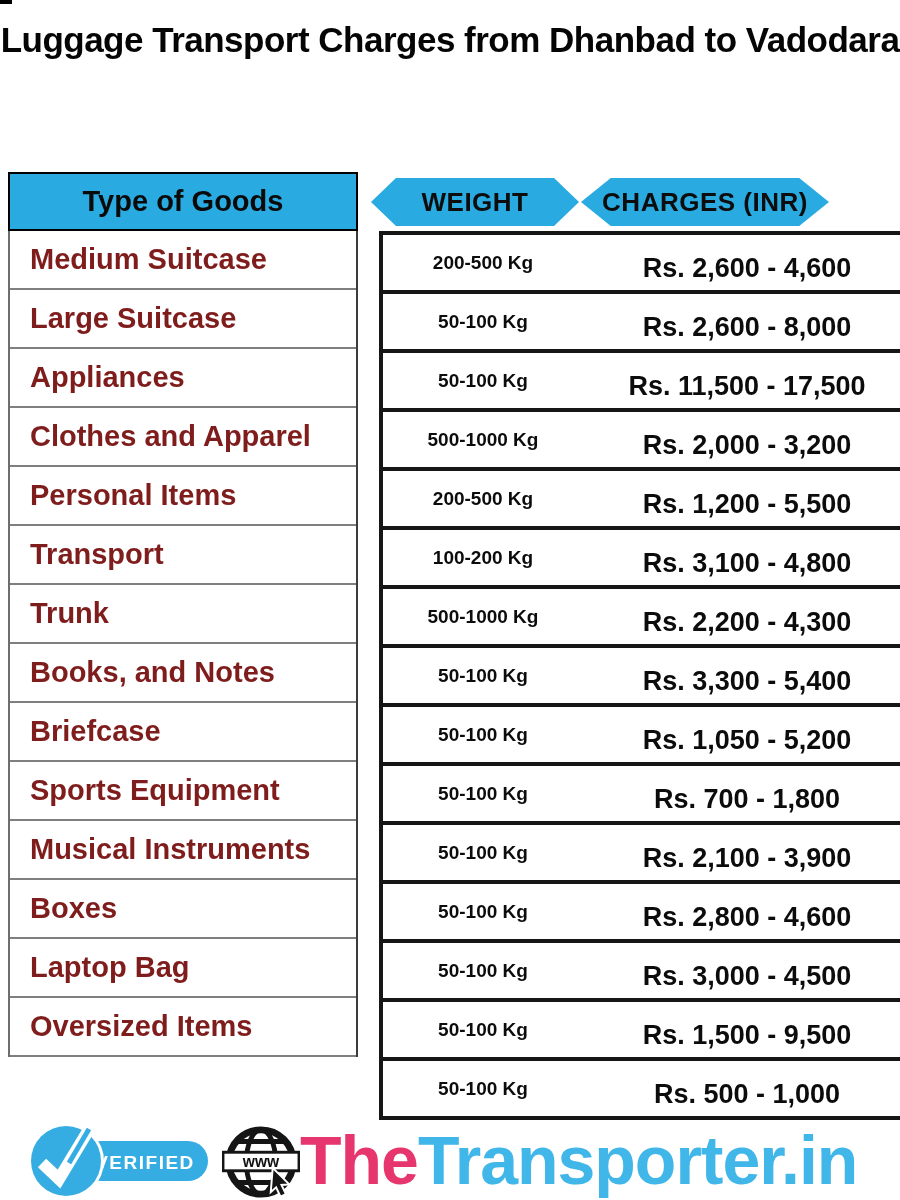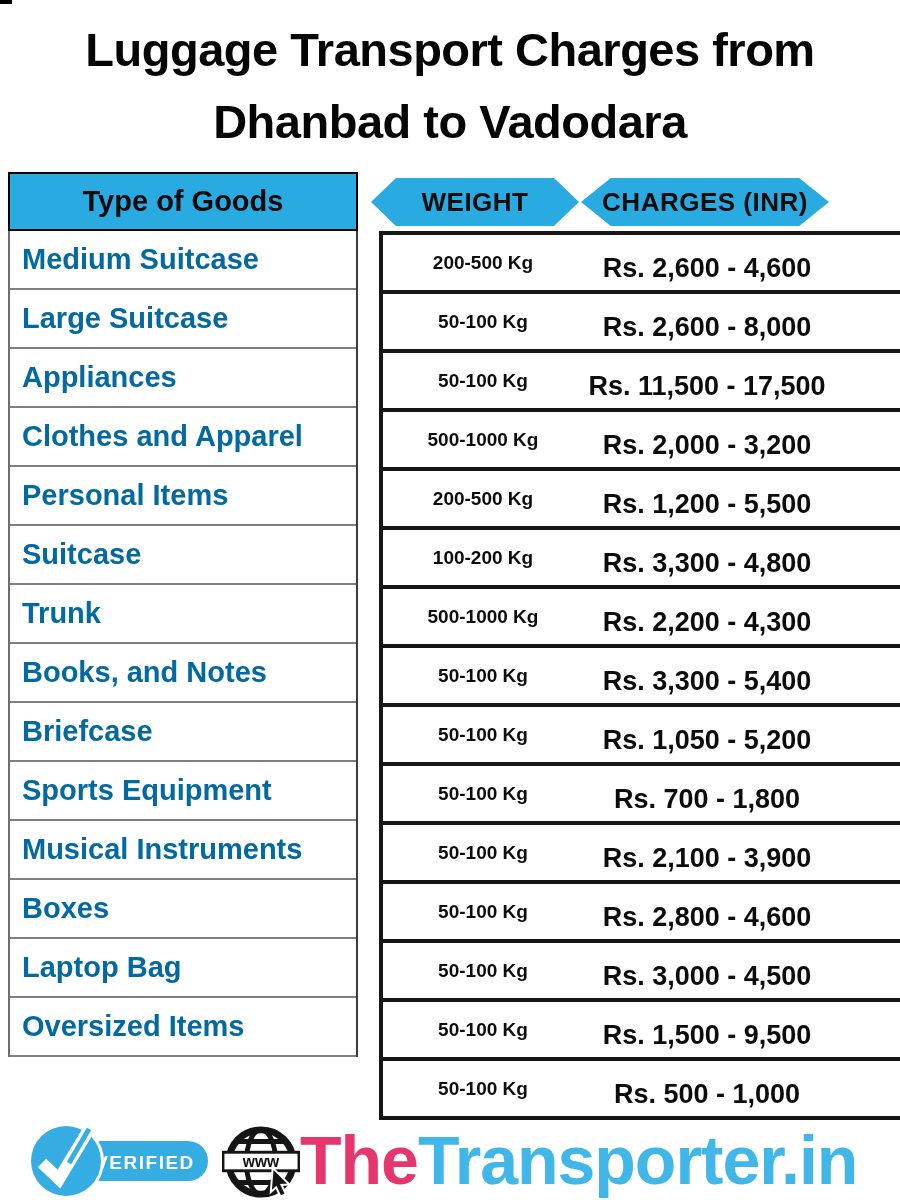--- a/index.html
+++ b/index.html
@@ -4,36 +4,36 @@
 <style>
   html,body { margin:0; padding:0; background:#ffffff; }
   body {
     width:900px; height:1200px; position:relative; overflow:hidden;
     font-family:"Liberation Sans", sans-serif; color:#000;
   }
   .corner-mark { position:absolute; left:0; top:0; width:12px; height:4px; background:#000; }
 
   .title {
     position:absolute; top:14px; left:0; width:900px; margin:0;
-    text-align:center; font-size:47px; line-height:72px; font-weight:bold;
+    text-align:center; font-size:35px; line-height:52px; font-weight:bold;
     letter-spacing:-0.5px; color:#050505;
   }
 
   
   .goods-col { position:absolute; left:8px; top:172px; width:350px; }
   .goods-header {
     height:59px; box-sizing:border-box; background:#29ABE2;
     border:2px solid #000; display:flex; align-items:center; justify-content:center;
     font-size:29px; font-weight:bold; color:#0a0a0a;
   }
   .goods-rows { border-left:2px solid #6e6e6e; border-right:2px solid #3c3c3c; }
   .goods-cell {
     height:59px; box-sizing:border-box; border-bottom:2px solid #7f7f7f;
-    display:flex; align-items:center; padding-left:12px;
-    font-size:29px; font-weight:bold; color:#0369a1;text-align:right;
+    display:flex; align-items:center; padding-left:20px;
+    font-size:29px; font-weight:bold; color:#7f1d1d;text-align:right;
   }
 
   
   .right-col { position:absolute; left:379px; top:172px; width:532px; }
   .hex-header { height:59px; position:relative; }
   .hex {
     position:absolute; top:6px; height:48px; background:#29ABE2;
     clip-path:polygon(12% 0%, 88% 0%, 100% 50%, 88% 100%, 12% 100%, 0% 50%);
     display:flex; align-items:center; justify-content:center;
     font-size:26px; font-weight:bold; color:#0d0d0d; letter-spacing:0.5px;
@@ -45,21 +45,21 @@
     height:59px; box-sizing:border-box; border-bottom:4px solid #161616;
     display:flex; align-items:stretch;
   }
   .weight-cell {
     width:200px; display:flex; align-items:center; justify-content:center;
     font-size:19px; font-weight:bold; color:#0c0c0c;
   }
   .charges-cell {
     width:248px; display:flex; align-items:center; justify-content:center;
     font-size:27px; font-weight:bold; color:#0c0c0c;
-    box-sizing:border-box; padding-top:12px;
+    box-sizing:border-box; padding-top:12px;margin-left:40px;
   }
 
   
   .footer { position:absolute; left:0; top:1122px; width:900px; height:78px; }
   .verified-badge { position:absolute; left:28px; top:0; }
   .globe-icon { position:absolute; left:222px; top:1px; }
   .brand {
     position:absolute; left:300px; top:0; height:76px;
     display:flex; align-items:center;
     font-size:68px; font-weight:bold; letter-spacing:-1px; white-space:nowrap;
@@ -75,21 +75,21 @@
 <h1 class="title">Luggage Transport Charges from Dhanbad to Vadodara</h1>
 
 <div class="goods-col">
   <div class="goods-header">Type of Goods</div>
   <div class="goods-rows">
     <div class="goods-cell">Medium Suitcase</div>
     <div class="goods-cell">Large Suitcase</div>
     <div class="goods-cell">Appliances</div>
     <div class="goods-cell">Clothes and Apparel</div>
     <div class="goods-cell">Personal Items</div>
-    <div class="goods-cell">Suitcase</div>
+    <div class="goods-cell">Transport</div>
     <div class="goods-cell">Trunk</div>
     <div class="goods-cell">Books, and Notes</div>
     <div class="goods-cell">Briefcase</div>
     <div class="goods-cell">Sports Equipment</div>
     <div class="goods-cell">Musical Instruments</div>
     <div class="goods-cell">Boxes</div>
     <div class="goods-cell">Laptop Bag</div>
     <div class="goods-cell">Oversized Items</div>
   </div>
 </div>
@@ -115,21 +115,21 @@
     <div class="value-row">
       <div class="weight-cell">500-1000 Kg</div>
       <div class="charges-cell">Rs. 2,000 - 3,200</div>
     </div>
     <div class="value-row">
       <div class="weight-cell">200-500 Kg</div>
       <div class="charges-cell">Rs. 1,200 - 5,500</div>
     </div>
     <div class="value-row">
       <div class="weight-cell">100-200 Kg</div>
-      <div class="charges-cell">Rs. 3,300 - 4,800</div>
+      <div class="charges-cell">Rs. 3,100 - 4,800</div>
     </div>
     <div class="value-row">
       <div class="weight-cell">500-1000 Kg</div>
       <div class="charges-cell">Rs. 2,200 - 4,300</div>
     </div>
     <div class="value-row">
       <div class="weight-cell">50-100 Kg</div>
       <div class="charges-cell">Rs. 3,300 - 5,400</div>
     </div>
     <div class="value-row">

